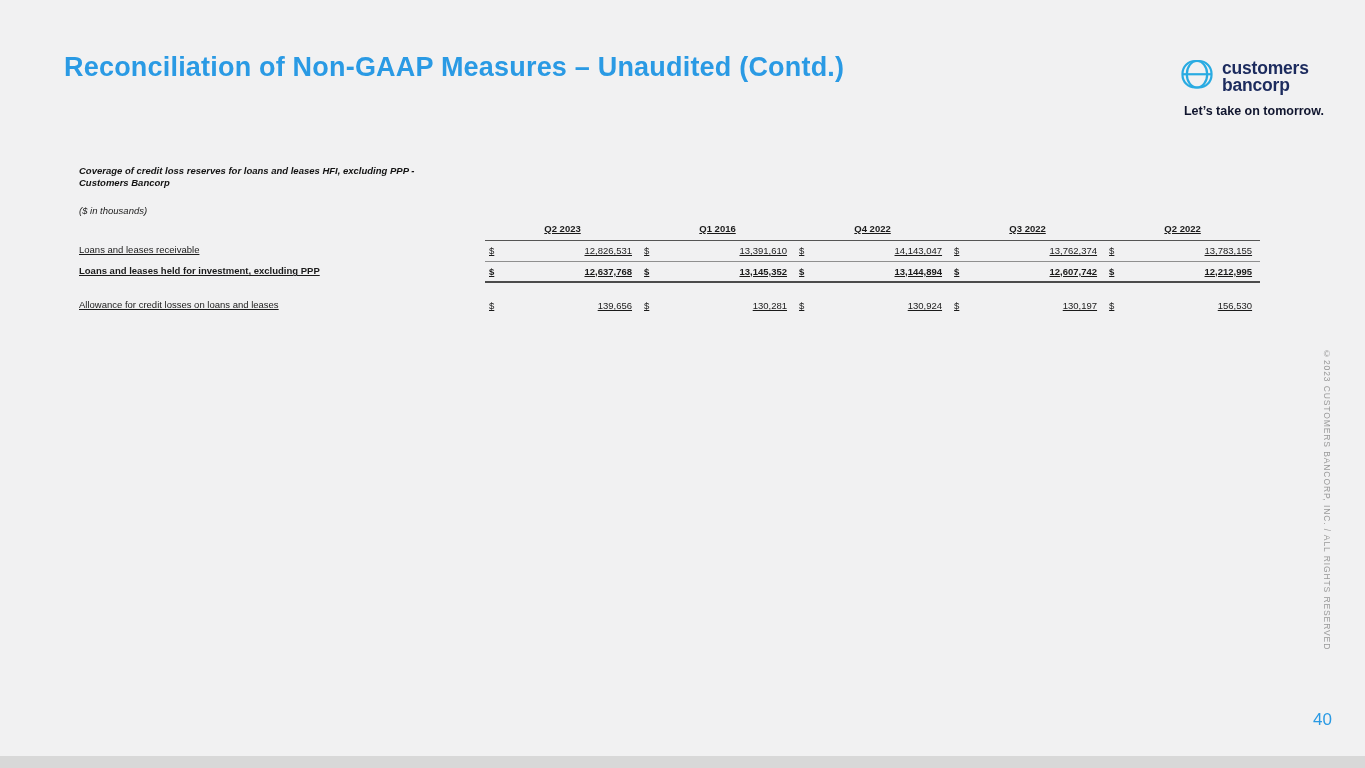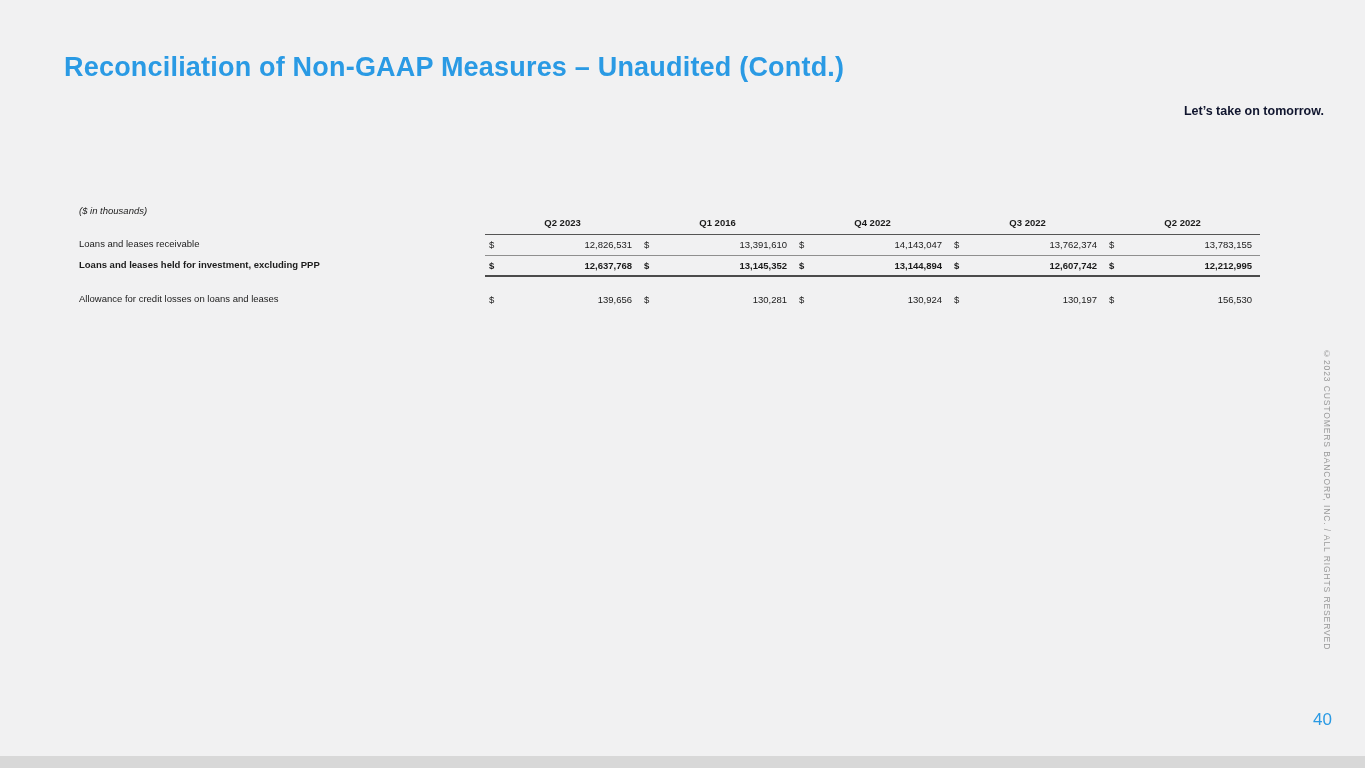--- a/index.html
+++ b/index.html
@@ -21,23 +21,23 @@
   }
   .caption {
     position:absolute; left:79px; top:165px; width:378px;
     font-size:9.5px; font-weight:700; font-style:italic; color:#121212; line-height:1.3;
   }
   .units {
     position:absolute; left:79px; top:205px;
     font-size:9.5px; font-style:italic; color:#222;
   }
   table.recon {
-    position:absolute; left:79px; top:216px; width:1181px;
+    position:absolute; left:79px; top:222px; width:1181px;
     border-collapse:collapse; table-layout:fixed;
-    font-size:9.5px; color:#1b1b1b;
+    font-size:9.5px; color:#1b1b1b;text-decoration:underline;
   }
   th.qtr {
     font-weight:700; text-align:center; font-size:9.5px;
     padding-bottom:6px; border-bottom:1.5px solid #555; height:18px;
     vertical-align:bottom;
   }
   th.lblh { border:none; }
   tr.row td { height:21px; vertical-align:middle; }
   td.lbl { text-align:left; padding-right:10px; line-height:1.3; }
   td.usd { text-align:left; padding-left:4px; }
@@ -58,23 +58,37 @@
     font-size:17px; color:#2a9ae4;
   }
 </style>
 </head>
 <body>
 
 <div class="slide">
 
   <div class="title">Reconciliation of Non-GAAP Measures – Unaudited (Contd.)</div>
 
+  <div class="logo">
+    <span>
+      <svg width="32" height="31" viewBox="0 0 32 31" fill="none">
+        <rect x="1.5" y="2" width="29" height="26.5" rx="12.5" stroke="#29abe2" stroke-width="2.2"></rect>
+        <ellipse cx="16" cy="15.25" rx="10.2" ry="13.25" stroke="#29abe2" stroke-width="2.2"></ellipse>
+        <line x1="1.5" y1="15.25" x2="30.5" y2="15.25" stroke="#29abe2" stroke-width="2.2"></line>
+      </svg>
+    </span>
+    <div class="logo-text">
+      <div>customers</div>
+      <div>bancorp</div>
+    </div>
+  </div>
 
   <div class="tagline">Let’s take on tomorrow.</div>
 
+  <div class="caption">Coverage of credit loss reserves for loans and leases HFI, excluding PPP - Customers Bancorp</div>
   <div class="units">($ in thousands)</div>
 
   <table class="recon">
     <colgroup>
       <col style="width:406px">
       <col style="width:22px">
         <col style="width:133px">
       <col style="width:22px">
         <col style="width:133px">
       <col style="width:22px">

